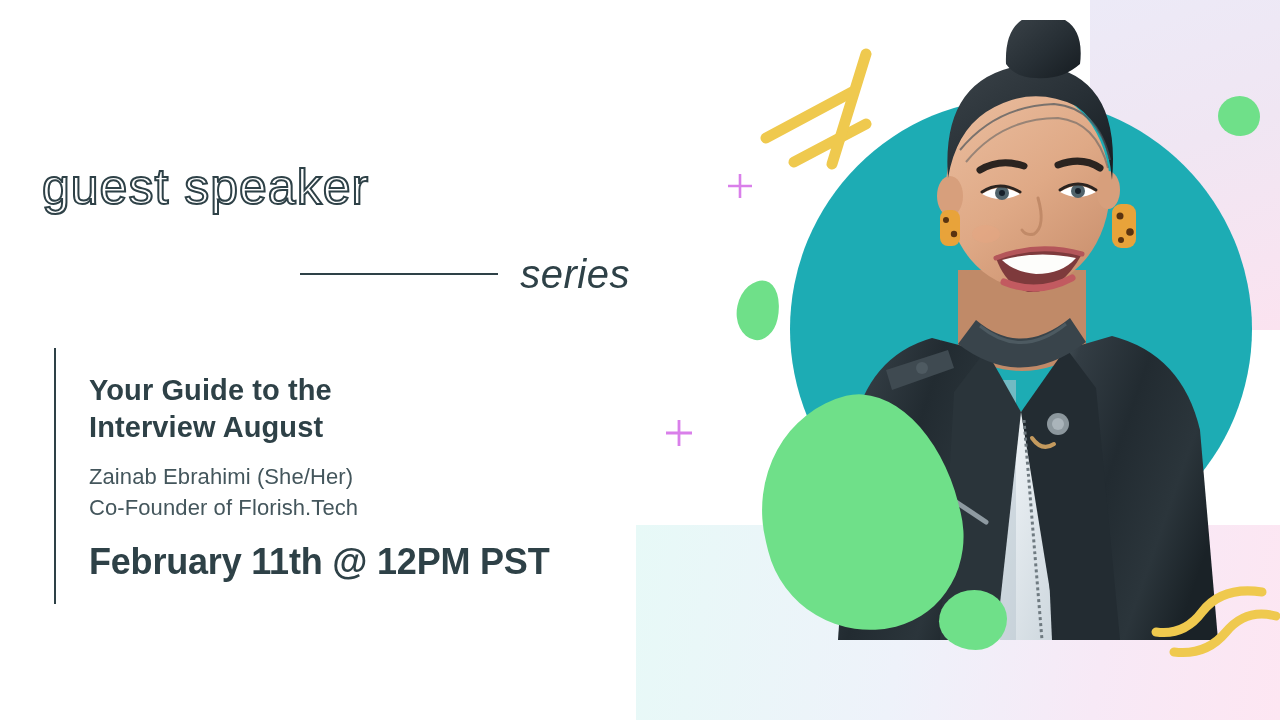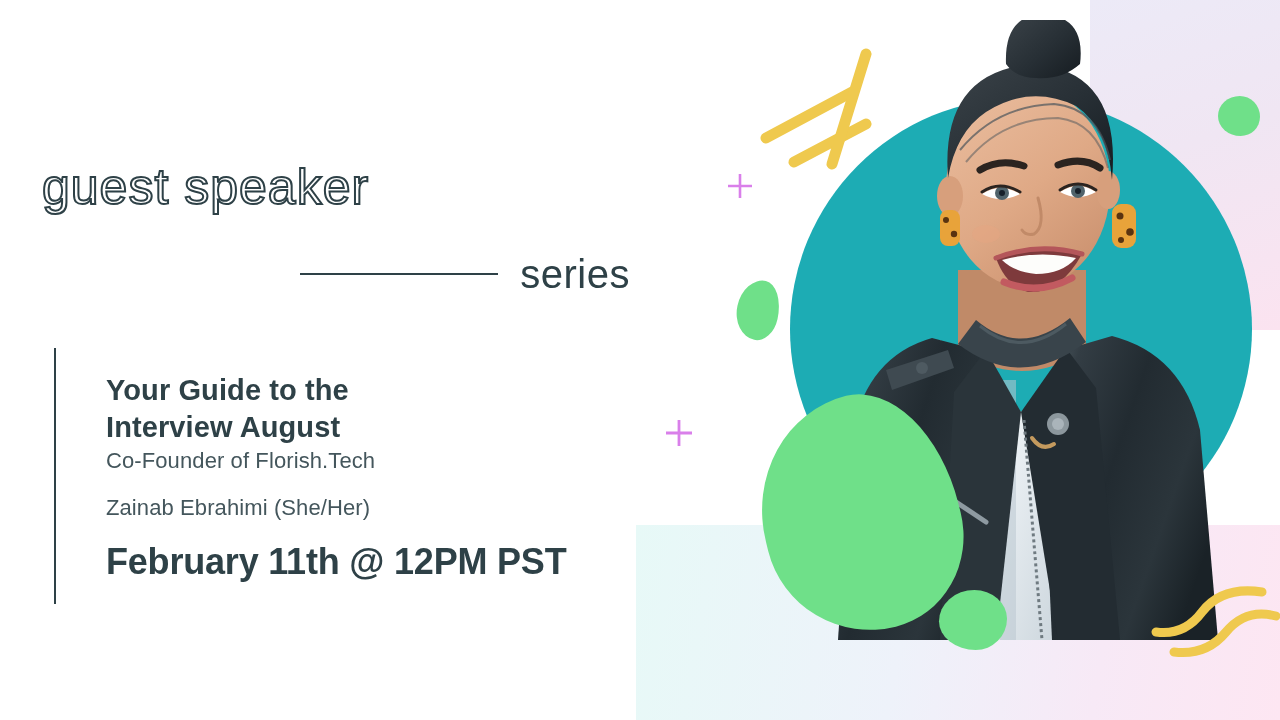--- a/index.html
+++ b/index.html
@@ -156,29 +156,30 @@
     flex: 1 1 auto;
     height: 2px;
     background: #2E4147;
   }
   #series-label {
     font-size: 40px;
     font-weight: 400;
     color: #2E4147;
     letter-spacing: 0.5px;
     line-height: 1;
+    font-style: italic;
   }
 
   #detail-block {
     position: absolute;
     left: 54px;
     top: 348px;
     height: 256px;
     border-left: 2px solid #2E4147;
-    padding-left: 50px;
+    padding-left: 33px;
   }
 
   #talk-title {
     font-size: 29px;
     font-weight: 600;
     color: #2E4147;
     line-height: 1.28;
     letter-spacing: 0.1px;
     margin-top: 24px;
   }
@@ -349,20 +350,20 @@
     <div id="series-row">
       <div id="series-rule"></div>
       <div id="series-label">series</div>
     </div>
 
     <div id="detail-block">
       <div id="talk-title">
         <span class="line">Your Guide to the</span>
         <span class="line">Interview August</span>
       </div>
+      <div id="speaker-name">Zainab Ebrahimi (She/Her)</div>
       <div id="speaker-role">Co-Founder of Florish.Tech</div>
-      <div id="speaker-name">Zainab Ebrahimi (She/Her)</div>
       <div id="event-datetime">February 11th @ 12PM PST</div>
     </div>
 
   </div>
 
 </div>
 
 </body></html>

